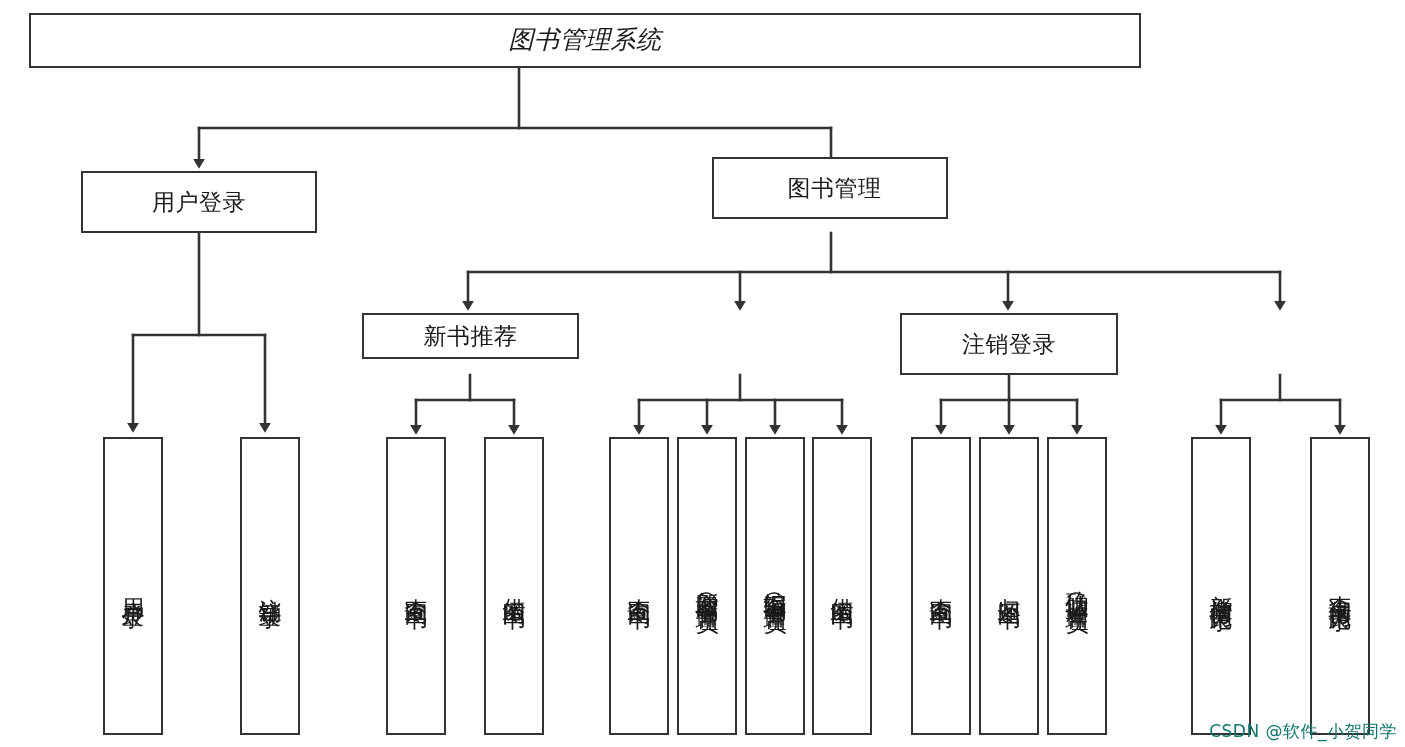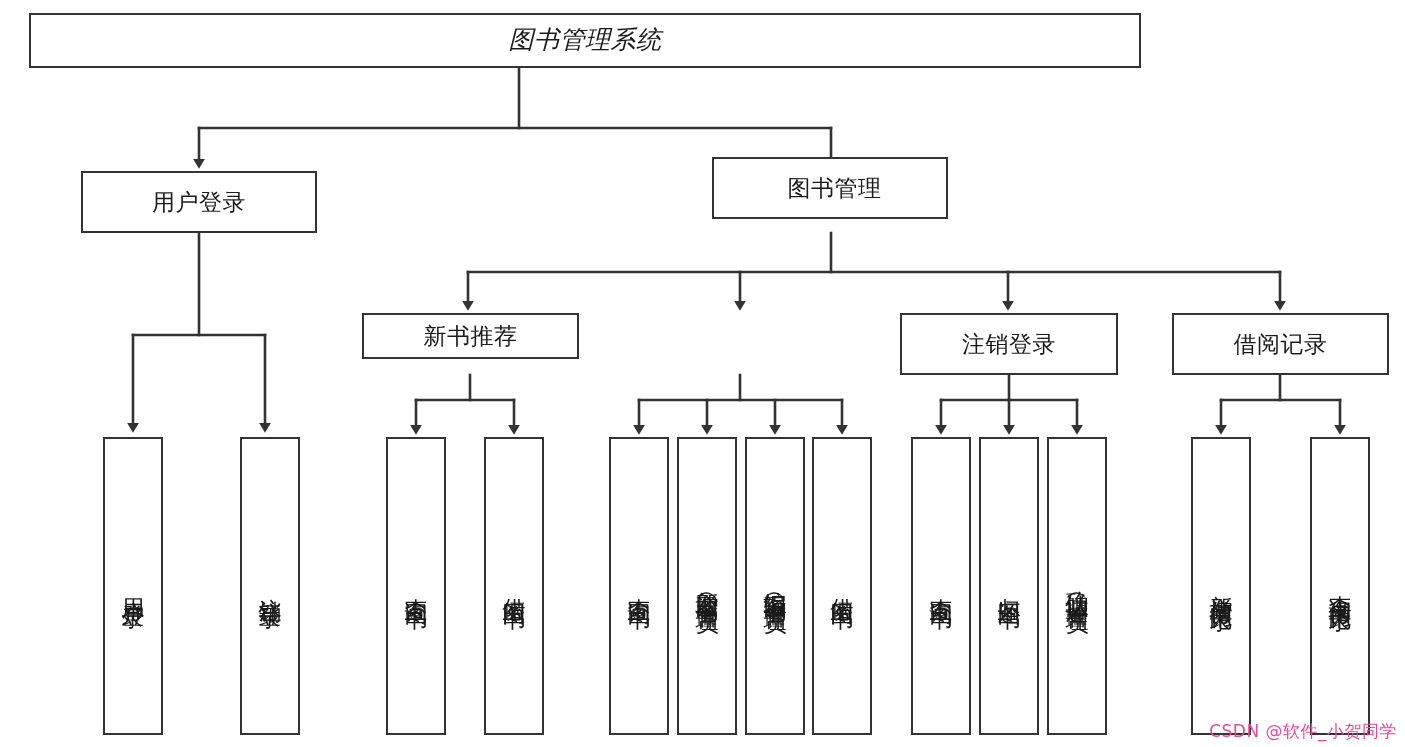--- a/index.html
+++ b/index.html
@@ -49,21 +49,21 @@
     line-height:1.18;
     letter-spacing:3px;
     white-space:normal;
     max-height:100%;
   }
 
   .watermark{
     position:absolute;
     right:8px;bottom:4px;
     font-size:17px;
-    color:#ec4899;
+    color:#0f766e;
     letter-spacing:0.5px;
     white-space:nowrap;
     user-select:none;
   }
 </style>
 </head>
 <body>
 
 <div id="diagram-root">
 
@@ -127,23 +127,20 @@
   <div class="node horiz" style="left:712px;top:157px;width:236px;height:62px;padding-left:9px;">
     <span class="label">图书管理</span>
   </div>
 
   <div class="node horiz" style="left:362px;top:313px;width:217px;height:46px;">
     <span class="label">新书推荐</span>
   </div>
   <div class="node horiz" style="left:900px;top:313px;width:218px;height:62px;">
     <span class="label">注销登录</span>
   </div>
-  <div class="node horiz" style="left:1172px;top:313px;width:217px;height:62px;">
-    <span class="label">借阅记录</span>
-  </div>
 
   <div class="node vert" style="left:103px;top:437px;width:60px;height:298px;">
     <span class="label">用户登录</span>
   </div>
   <div class="node vert" style="left:240px;top:437px;width:60px;height:298px;">
     <span class="label">注销登录</span>
   </div>
 
   <div class="node vert" style="left:386px;top:437px;width:60px;height:298px;">
     <span class="label">查询图书</span>

